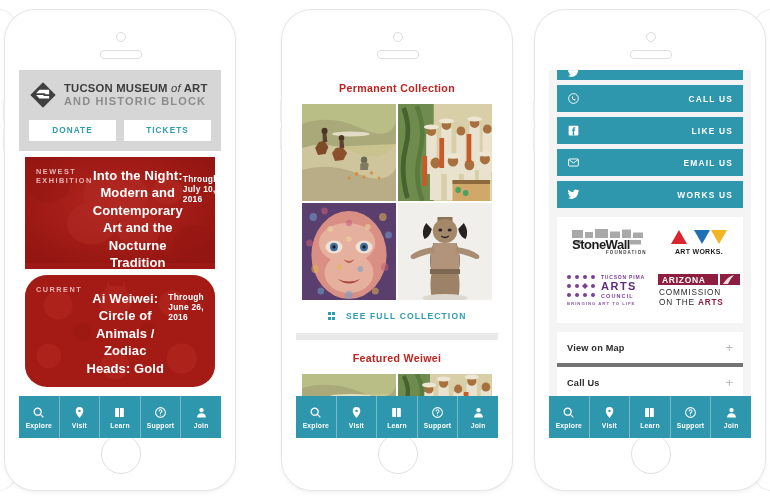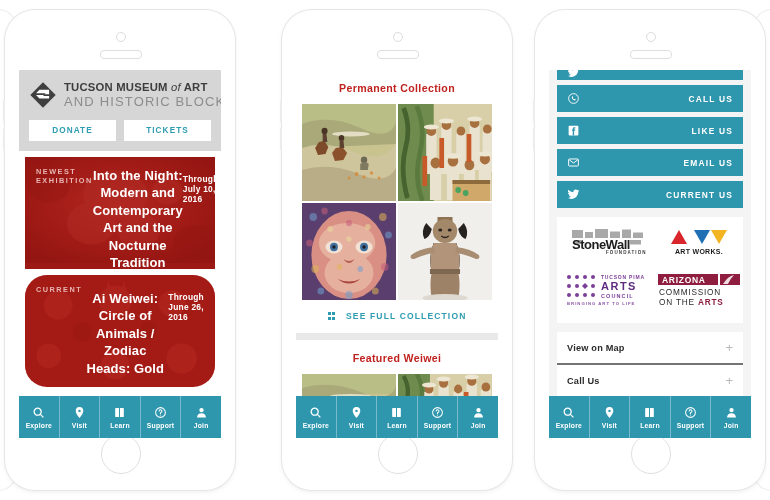--- a/index.html
+++ b/index.html
@@ -55,21 +55,21 @@
   #ghostL{left:-20px;}
   #ghostR{left:754px;}
 
   
   .s1-head{background:#d6d6d6;padding:9px 10px 10px;}
   .logo-row{display:flex;align-items:center;gap:7px;padding:2px 0 3px;}
   .logo-mark{width:28px;height:28px;flex:0 0 28px;}
   .logo-txt{line-height:1.05;}
   .logo-l1{font-size:11.3px;font-weight:700;color:#3d3d3d;letter-spacing:.2px;white-space:nowrap;}
   .logo-l1 em{font-style:italic;font-weight:400;}
-  .logo-l2{font-size:13px;font-weight:400;color:#8c8c8c;letter-spacing:1.15px;white-space:nowrap;margin-top:1px;}
+  .logo-l2{font-size:11px;font-weight:700;color:#8c8c8c;letter-spacing:1.15px;white-space:nowrap;margin-top:1px;}
   .btn-row{display:flex;gap:8px;margin-top:8px;}
   .wbtn{
     flex:1;background:#fff;text-align:center;
     padding:6px 0 6px;font-size:8.2px;font-weight:700;
     letter-spacing:1.1px;color:#2e9cb0;
   }
   .card{
     position:relative;margin:6px 6px 0;height:112px;
     overflow:hidden;color:#fff;
   }
@@ -105,21 +105,21 @@
     padding:0 10px;
   }
   .tbtn .lbl{font-size:8.4px;font-weight:700;letter-spacing:1.2px;color:#fff;}
   .tbtn .ic{width:13px;height:13px;}
   .tbtn.clipped{height:9px;margin-bottom:5px;overflow:hidden;align-items:flex-end;padding-bottom:1px;}
   .logos{background:#fff;margin:9px 8px 0;padding:10px 8px 12px;
          display:grid;grid-template-columns:1fr 1fr;gap:10px 6px;align-items:center;justify-items:center;}
   .acc{background:#fff;margin:9px 8px 0;}
   .acc-row{
     display:flex;align-items:center;justify-content:space-between;
-    padding:9px 10px;border-bottom:2px solid #737373;
+    padding:9px 10px;border-bottom:4px solid #737373;
   }
   .acc-row:last-child{border-bottom:none;}
   .acc-lbl{font-size:9.2px;font-weight:700;color:#2b2b2b;letter-spacing:.2px;}
   .plus{color:#b9b9b9;font-size:13px;line-height:1;font-weight:300;}
 
   
   .nav{
     position:absolute;left:0;bottom:0;width:100%;height:42px;
     background:#2e96ad;display:flex;
   }
@@ -548,21 +548,21 @@
               <rect x="3" y="5.5" width="18" height="13" rx="1.6"></rect>
               <path d="M4 7l8 6 8-6"></path>
             </svg>
           <span class="lbl">EMAIL US</span>
         </div>
 
         <div class="tbtn">
           <svg class="ic" viewBox="0 0 24 24" fill="#fff">
               <path d="M23 4.9a8.8 8.8 0 0 1-2.6.7 4.5 4.5 0 0 0 2-2.5 9 9 0 0 1-2.9 1.1A4.5 4.5 0 0 0 11.7 8 12.8 12.8 0 0 1 2.4 3.3a4.5 4.5 0 0 0 1.4 6 4.4 4.4 0 0 1-2-.6 4.5 4.5 0 0 0 3.6 4.4 4.5 4.5 0 0 1-2 .1 4.5 4.5 0 0 0 4.2 3.1A9 9 0 0 1 1 18.2a12.7 12.7 0 0 0 6.9 2c8.3 0 12.8-6.9 12.8-12.8v-.6A9 9 0 0 0 23 4.9z"></path>
             </svg>
-          <span class="lbl">CURRENT US</span>
+          <span class="lbl">WORKS US</span>
         </div>
 
         <div class="logos">
 
           <div style="text-align:center;">
             <svg width="76" height="30" viewBox="0 0 152 60">
               <g fill="#9b9b9b" opacity=".85">
                 <rect x="4" y="4" width="22" height="16"></rect>
                   <rect x="30" y="8" width="16" height="12"></rect>
                 <rect x="50" y="2" width="26" height="18"></rect>

